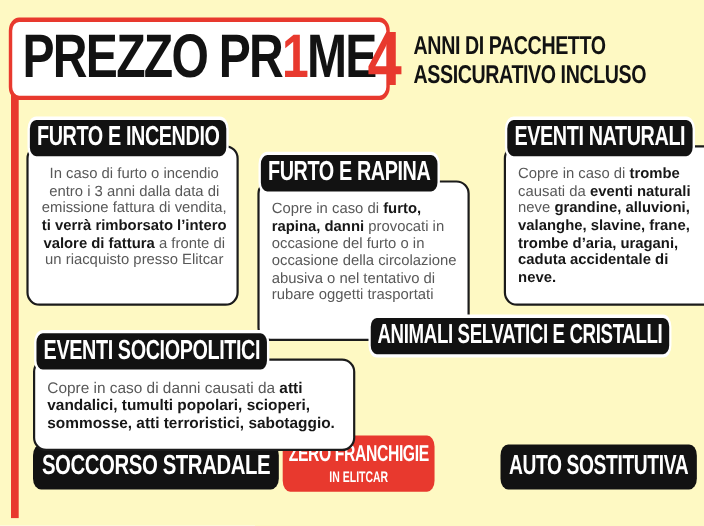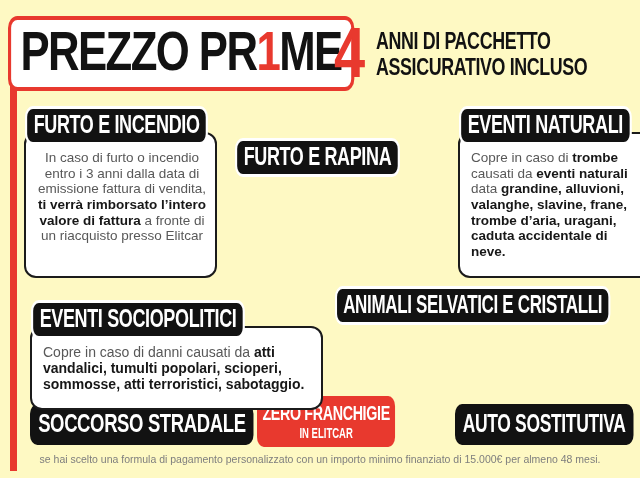--- a/index.html
+++ b/index.html
@@ -70,36 +70,36 @@
     <div>ANNI DI PACCHETTO</div>
     <div>ASSICURATIVO INCLUSO</div>
   </div>
 
   <div class="card c1">
     <span class="tab">FURTO E INCENDIO</span>
     <div class="body"><span>In caso di furto o incendio entro i 3 anni dalla data di emissione fattura di vendita, </span><span class="bseg">ti verrà rimborsato l’intero valore di fattura</span><span> a fronte di un riacquisto presso Elitcar</span></div>
   </div>
   <div class="card c2">
     <span class="tab">FURTO E RAPINA</span>
+    <div class="body"><span>Copre in caso di </span><span class="bseg">furto, rapina, danni</span><span> provocati in occasione del furto o in occasione della circolazione abusiva o nel tentativo di rubare oggetti trasportati</span></div>
   </div>
   <div class="card c3">
     <span class="tab">EVENTI NATURALI</span>
-    <div class="body"><span>Copre in caso di </span><span class="bseg">trombe</span><span> causati da </span><span class="bseg">eventi naturali</span><span> data </span><span class="bseg">grandine, alluvioni, valanghe, slavine, frane, trombe d’aria, uragani, caduta accidentale di neve.</span></div>
+    <div class="body"><span>Copre in caso di </span><span class="bseg">trombe</span><span> causati da </span><span class="bseg">eventi naturali</span><span> neve </span><span class="bseg">grandine, alluvioni, valanghe, slavine, frane, trombe d’aria, uragani, caduta accidentale di neve.</span></div>
   </div>
 
   <div class="card c4 row2">
     <span class="tab">EVENTI SOCIOPOLITICI</span>
     <div class="body"><span>Copre in caso di danni causati da </span><span class="bseg">atti vandalici, tumulti popolari, scioperi, sommosse, atti terroristici, sabotaggio.</span></div>
   </div>
   <div class="card c5 row2">
     <span class="tab wide">ANIMALI SELVATICI E CRISTALLI</span>
   </div>
 
   <div class="pill pill-black pill-left">SOCCORSO STRADALE</div>
   <div class="pill pill-red">
     <span class="l1">ZERO FRANCHIGIE</span>
     <span class="l2">IN ELITCAR</span>
   </div>
   <div class="pill pill-black pill-right">AUTO SOSTITUTIVA</div>
 
-  <div class="footnote">se hai scelto una formula di pagamento personalizzato con un importo minimo finanziato di 15.000€ per almeno 48 mesi.</div>
 
 </div>
 
 </body></html>

